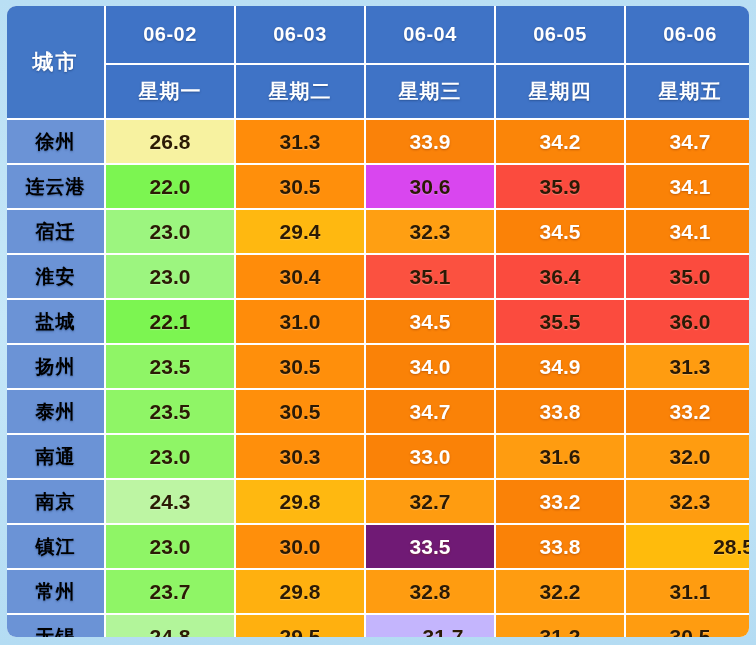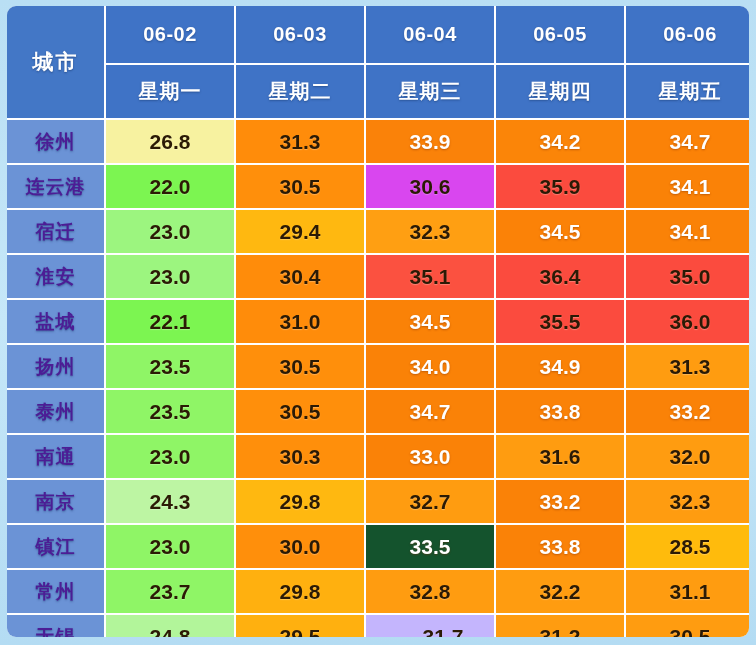--- a/index.html
+++ b/index.html
@@ -70,21 +70,21 @@
     color: #ffffff;
     font-weight: bold;
     text-shadow: 0 1px 2px rgba(20,50,100,.5);
   }
   th.datehead { font-size: 20px; letter-spacing: .5px; height: 57px; }
   th.dayhead  { font-size: 20px; letter-spacing: 1px; height: 53px; }
 
   
   td.cityname {
     background: #6b93d6;
-    color: #4c1d95;
+    color: #000000;
     font-size: 19px;
     font-weight: bold;
     letter-spacing: 1px;
     text-shadow: 0 1px 2px rgba(20,50,100,.5);
   }
   td.val {
     font-size: 21px;
     font-weight: bold;
     color: #2b1a05;
     text-shadow: 0 1px 1px rgba(255,255,255,.28);
@@ -196,23 +196,23 @@
             <td class="val" style="background: rgb(189, 245, 163);">24.3</td>
             <td class="val" style="background: rgb(255, 184, 16);">29.8</td>
             <td class="val" style="background: rgb(255, 156, 16);">32.7</td>
             <td class="val light" style="background: rgb(250, 130, 7);">33.2</td>
             <td class="val" style="background: rgb(255, 156, 16);">32.3</td>
           </tr>
           <tr class="datarow">
             <td class="cityname">镇江</td>
             <td class="val" style="background: rgb(143, 245, 102);">23.0</td>
             <td class="val" style="background: rgb(255, 143, 11);">30.0</td>
-            <td class="val light" style="background: #14532d;">33.5</td>
+            <td class="val light" style="background: #701a75;">33.5</td>
             <td class="val light" style="background: rgb(250, 130, 7);">33.8</td>
-            <td class="val" style="background: rgb(255, 187, 12);">28.5</td>
+            <td class="val" style="background: rgb(255, 187, 12); text-align: right;">28.5</td>
           </tr>
           <tr class="datarow">
             <td class="cityname">常州</td>
             <td class="val" style="background: rgb(143, 245, 102);">23.7</td>
             <td class="val" style="background: rgb(255, 176, 15);">29.8</td>
             <td class="val" style="background: rgb(255, 156, 16);">32.8</td>
             <td class="val" style="background: rgb(255, 156, 16);">32.2</td>
             <td class="val" style="background: rgb(255, 156, 16);">31.1</td>
           </tr>
           <tr class="datarow">

